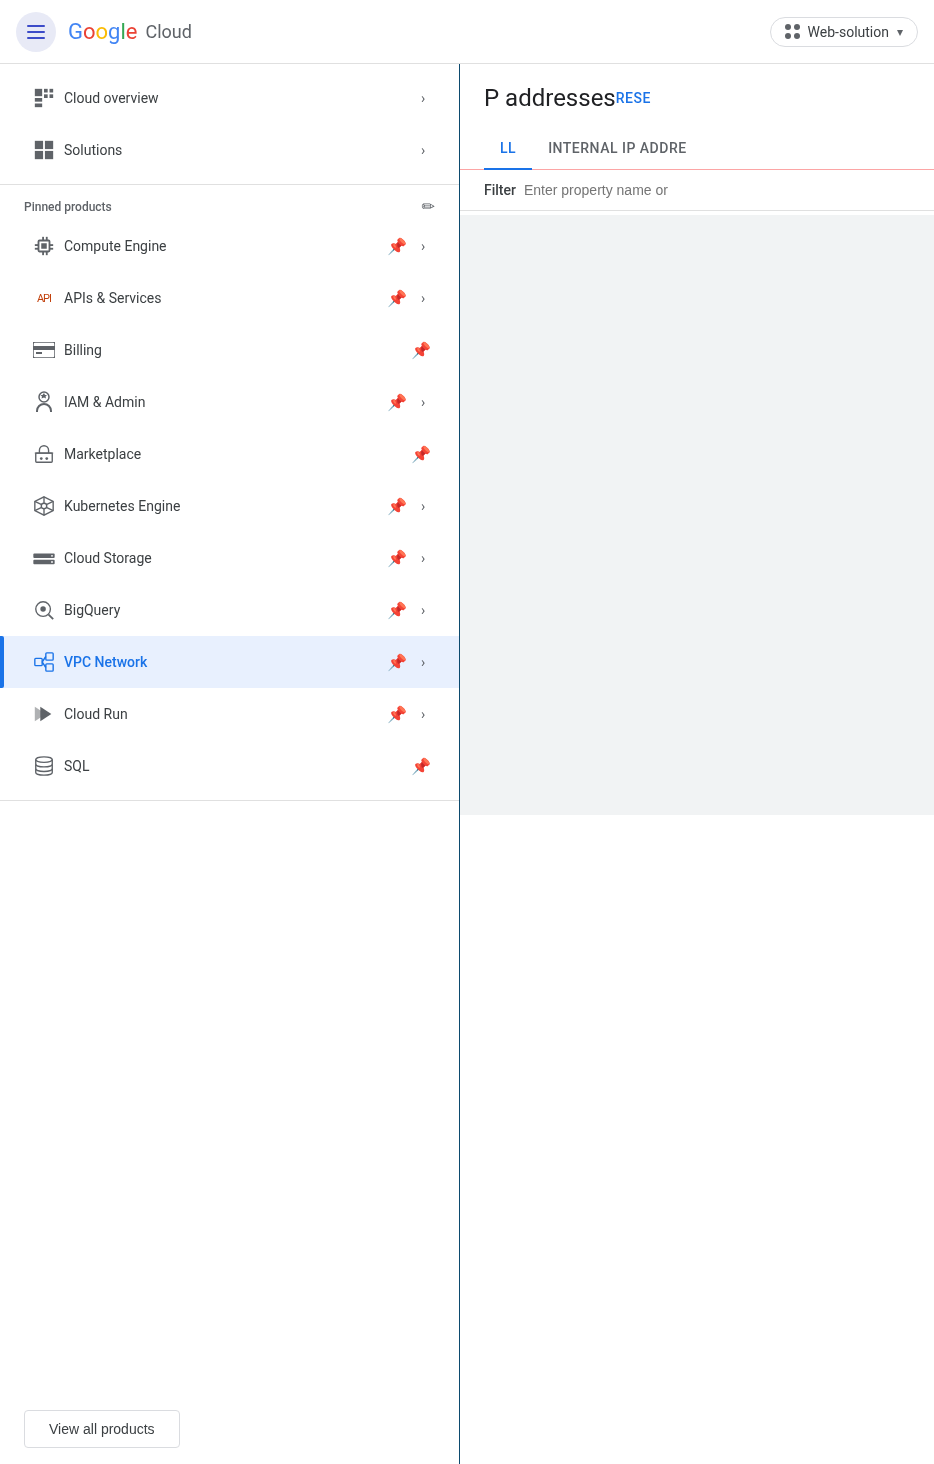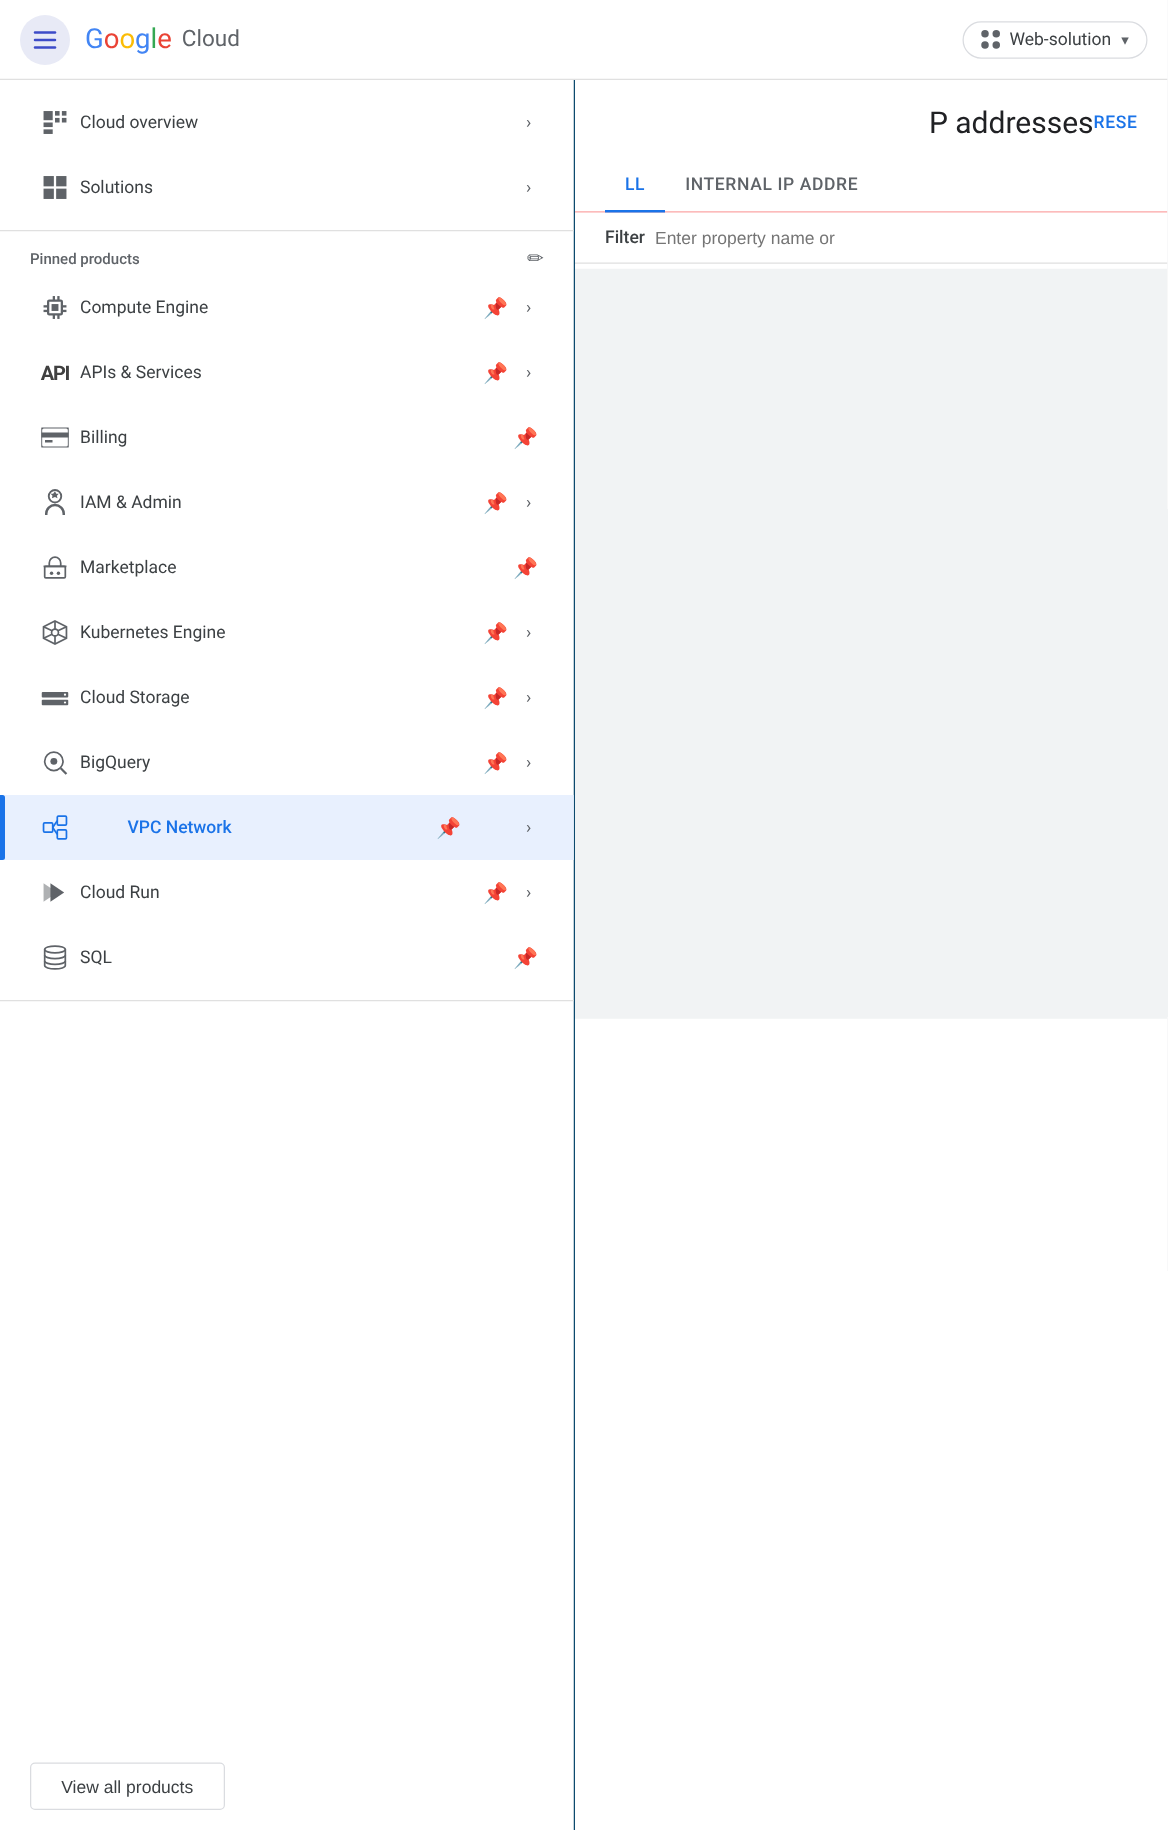--- a/index.html
+++ b/index.html
@@ -95,21 +95,20 @@
     .sidebar-item {
       display: flex;
       align-items: center;
       padding: 12px 24px;
       cursor: pointer;
       min-height: 52px;
       position: relative;
     }
     .sidebar-item.active {
       background: #e8f0fe;
-      gap: 38px;
     }
     .sidebar-item.active::before {
       content: '';
       position: absolute;
       left: 0; top: 0; bottom: 0;
       width: 4px;
       background: #1a73e8;
       border-radius: 0 2px 2px 0;
     }
 
@@ -174,21 +173,21 @@
     
     .ip-page {
       background: #fff;
       position: absolute;
       top: 0; left: 0; right: 0; bottom: 0;
       padding: 0;
     }
 
     .ip-page-header {
       padding: 20px 24px 0;
-      display: flex; align-items: center; justify-content: flex-end;
+      display: flex; align-items: center; justify-content: flex-start;
     }
     .ip-page-title { font-size: 24px; color: #202124; font-weight: 400; }
     .reserve-btn {
       color: #1a73e8; font-size: 14px; font-weight: 500; cursor: pointer;
       text-transform: uppercase; letter-spacing: 0.5px;
     }
 
     .ip-tabs {
       display: flex; border-bottom: 1px solid #fca5a5;
       padding: 0 24px; margin-top: 16px;
@@ -307,21 +306,21 @@
           <rect x="18" y="14" width="4" height="2" fill="#5f6368"></rect>
         </svg>
       </div>
       <span class="sidebar-label">Compute Engine</span>
       <div class="pin-icon">📌</div>
       <div class="arrow-icon">›</div>
     </div>
 
     <div class="sidebar-item">
       <div class="sidebar-icon">
-        <span style="font-weight:700;font-size:16px;color:#404040;letter-spacing:-1px;">API</span>
+        <span style="font-weight:400;font-size:11px;color:#c2410c;letter-spacing:-1px;">API</span>
       </div>
       <span class="sidebar-label">APIs &amp; Services</span>
       <div class="pin-icon">📌</div>
       <div class="arrow-icon">›</div>
     </div>
 
     <div class="sidebar-item">
       <div class="sidebar-icon">
         <svg width="22" height="16" viewBox="0 0 22 16" fill="none">
           <rect x="0" y="0" width="22" height="16" rx="2" stroke="#5f6368" stroke-width="1.5" fill="none"></rect>

